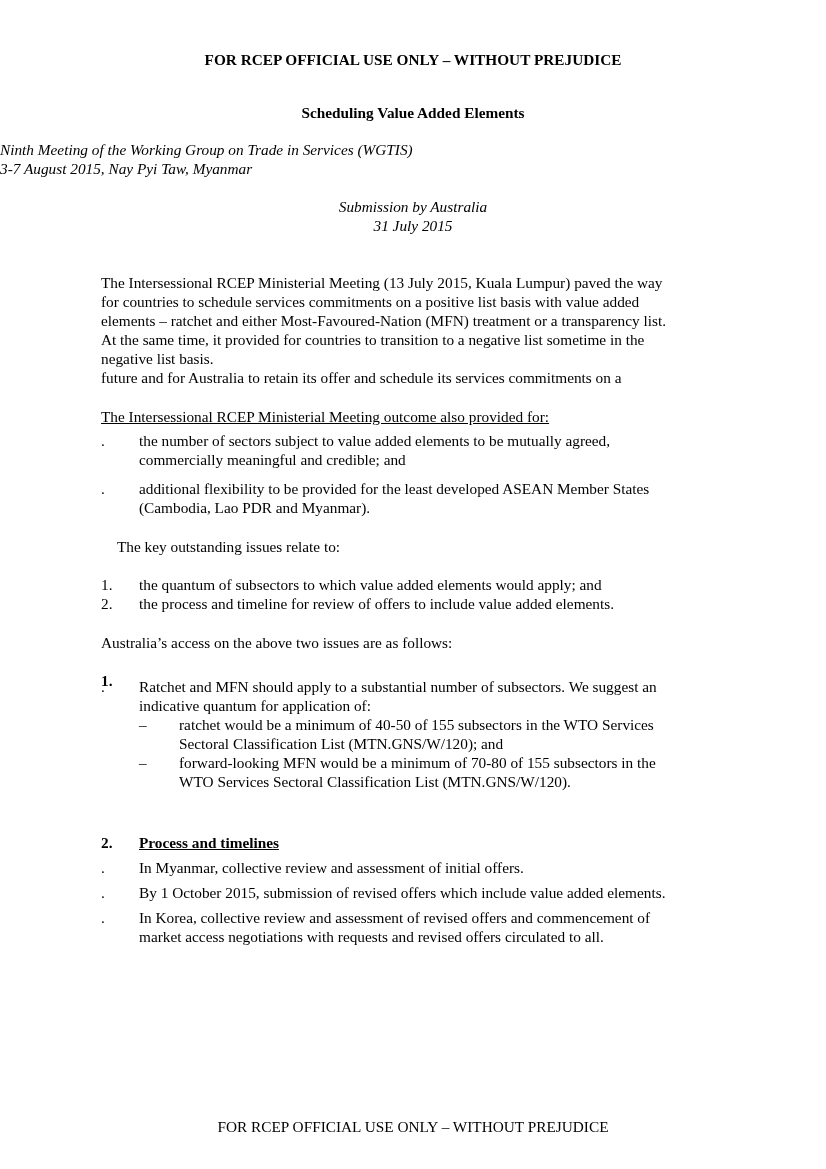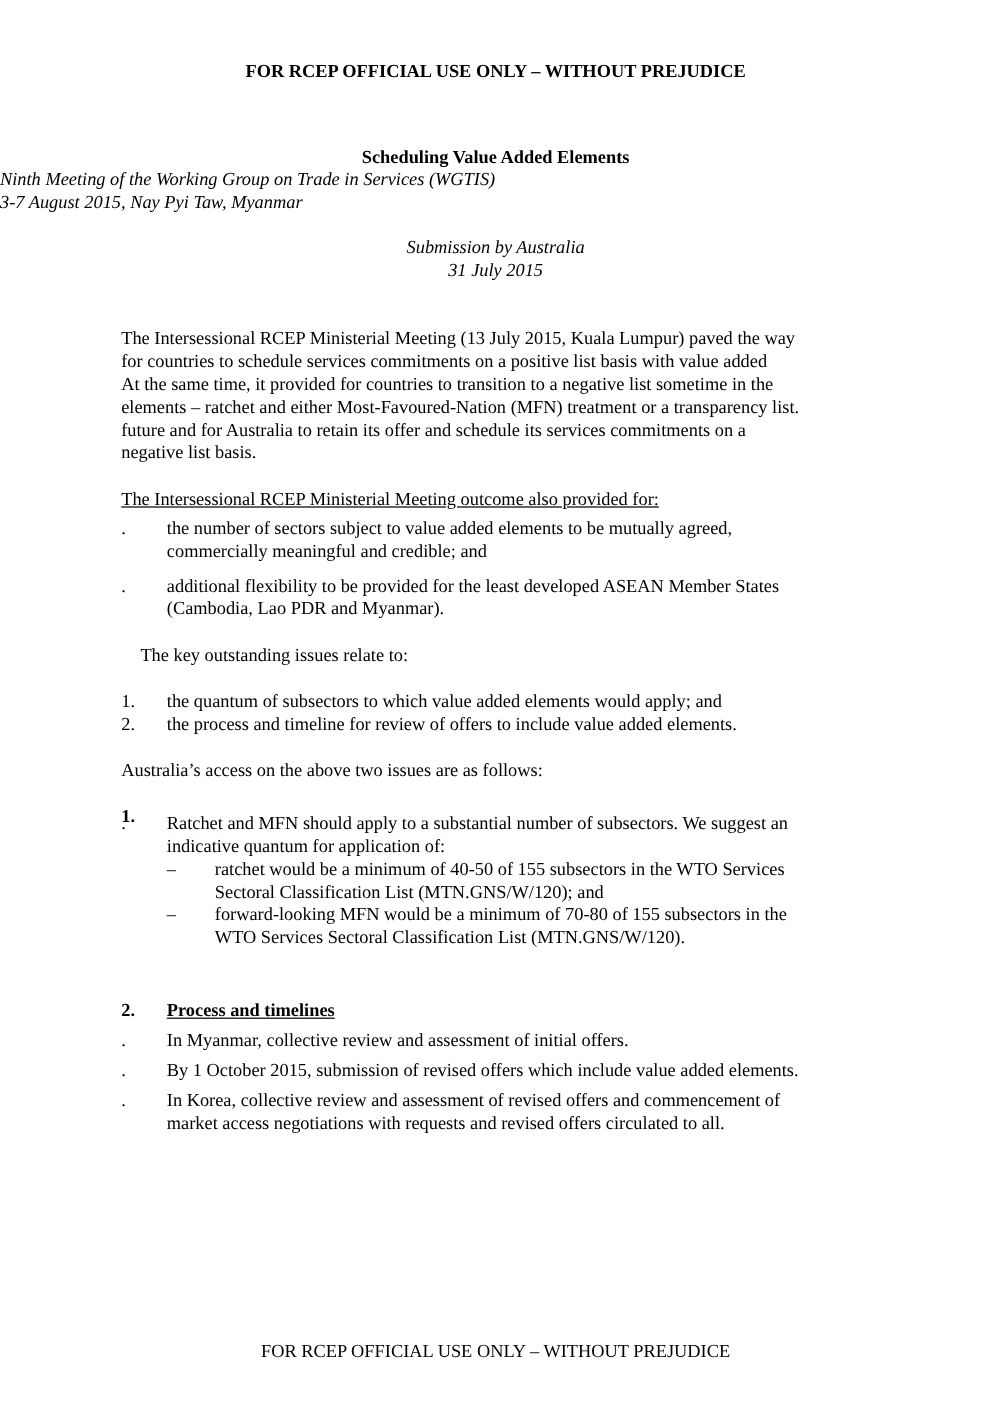--- a/index.html
+++ b/index.html
@@ -10,21 +10,21 @@
     }
     .page { position: absolute; left: 0; top: 0; width: 826px; height: 883px; }
     .header {
       position: absolute; left: 0; right: 0; top: 50px; text-align: center;
       font-weight: bold; font-size: 15.3px;
     }
     .footer {
       position: absolute; left: 0; right: 0; top: 1117px; text-align: center;
       font-size: 15.3px;
     }
-    .title { position: absolute; left: 0; right: 0; top: 103px; text-align: center; font-weight: bold; margin-top: 19px; }
+    .title { position: absolute; left: 0; right: 0; top: 103px; text-align: center; font-weight: bold; }
     .meeting { position: absolute; left: 0; right: 0; top: 140px; font-style: italic; }
     .submission { position: absolute; left: 0; right: 0; top: 197px; text-align: center; font-style: italic; }
     .block { position: absolute; left: 101px; width: 630px; }
     .row { position: relative; padding-left: 38px; }
     .row .mark { position: absolute; left: 0; top: 0; }
     .sub { position: relative; padding-left: 78px; }
     .sub .dash { position: absolute; left: 38px; top: 0; }
     .heading { font-weight: bold; }
     .heading .htext { text-decoration: underline; }
   </style>
@@ -43,24 +43,24 @@
   </div>
 
   <div class="submission">
     <div>Submission by Australia</div>
     <div>31 July 2015</div>
   </div>
 
   <div class="block" style="top:273px;">
     <div>The Intersessional RCEP Ministerial Meeting (13 July 2015, Kuala Lumpur) paved the way</div>
     <div>for countries to schedule services commitments on a positive list basis with value added</div>
+    <div>elements – ratchet and either Most-Favoured-Nation (MFN) treatment or a transparency list.</div>
     <div>At the same time, it provided for countries to transition to a negative list sometime in the</div>
-    <div>elements – ratchet and either Most-Favoured-Nation (MFN) treatment or a transparency list.</div>
+    <div>negative list basis.</div>
     <div>future and for Australia to retain its offer and schedule its services commitments on a</div>
-    <div>negative list basis.</div>
   </div>
 
   <div class="block" style="top:407px;text-decoration:underline;">The Intersessional RCEP Ministerial Meeting outcome also provided for:</div>
 
   <div class="block" style="top:431px;">
     <div class="row">
       <span class="mark">.</span>
       <div>the number of sectors subject to value added elements to be mutually agreed,</div>
       <div>commercially meaningful and credible; and</div>
     </div>

